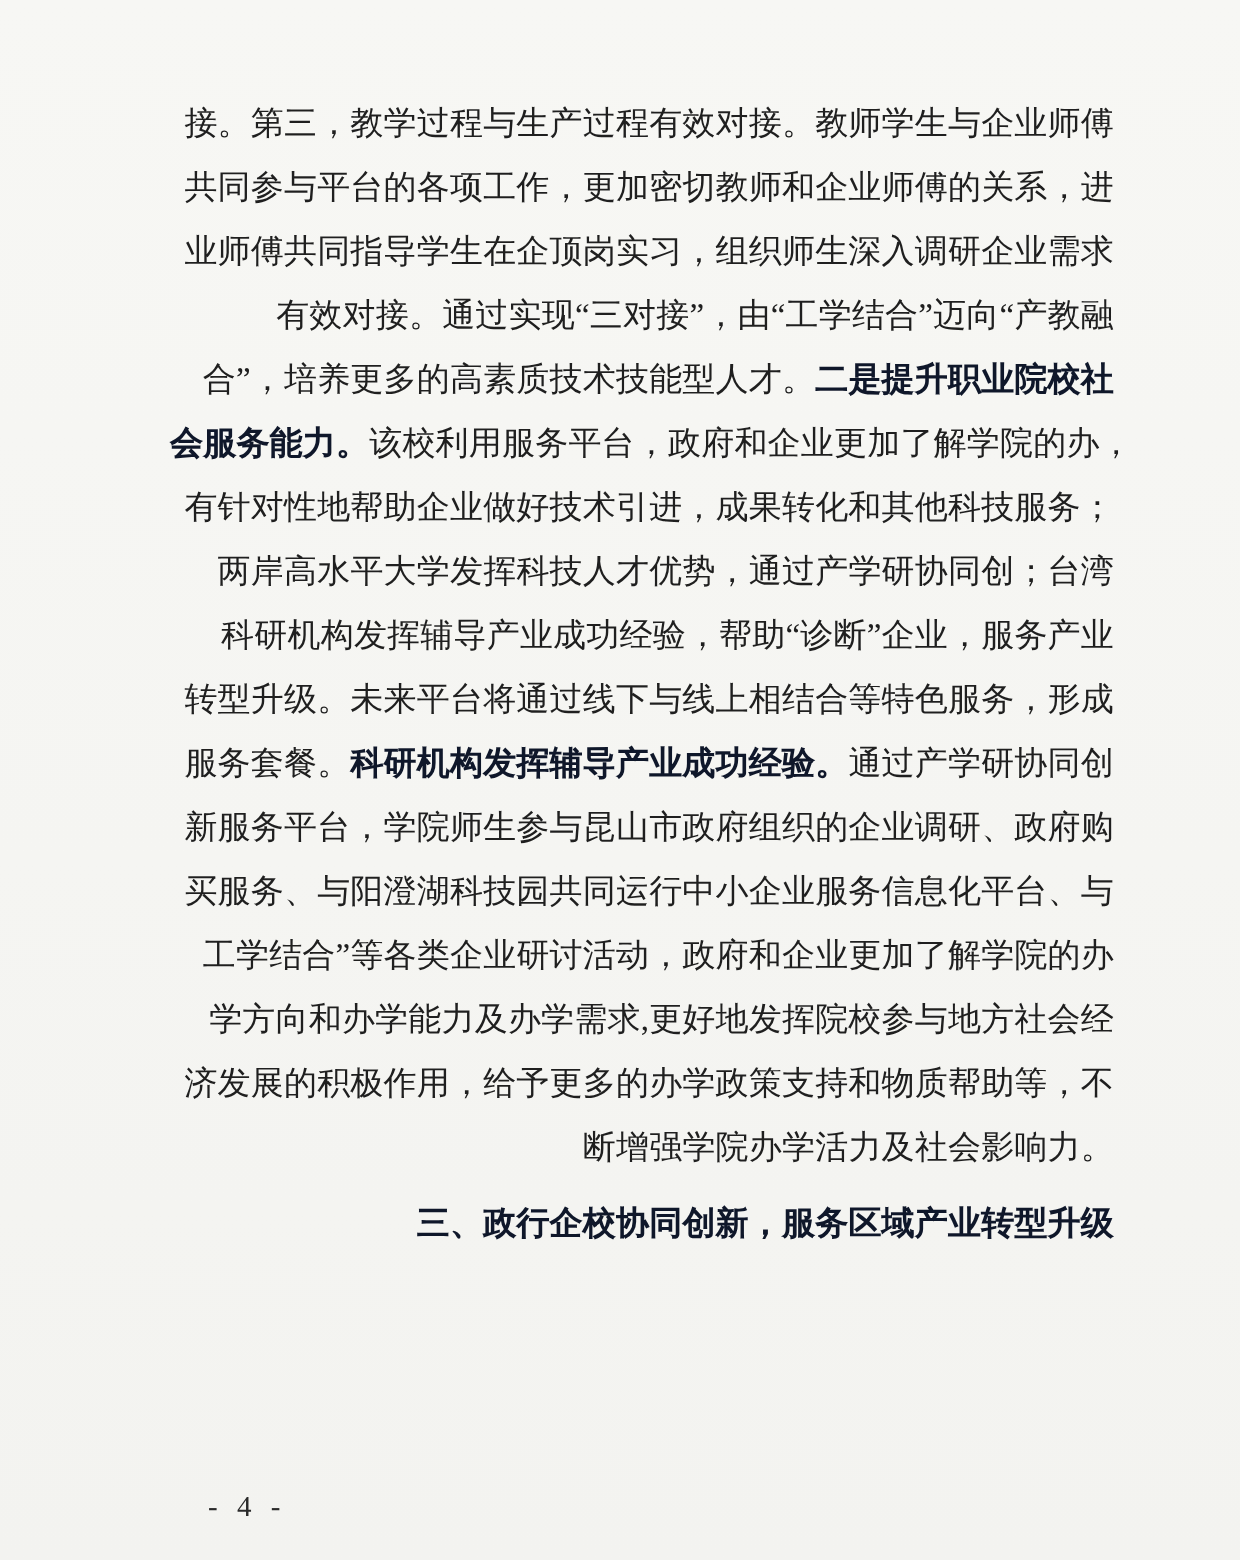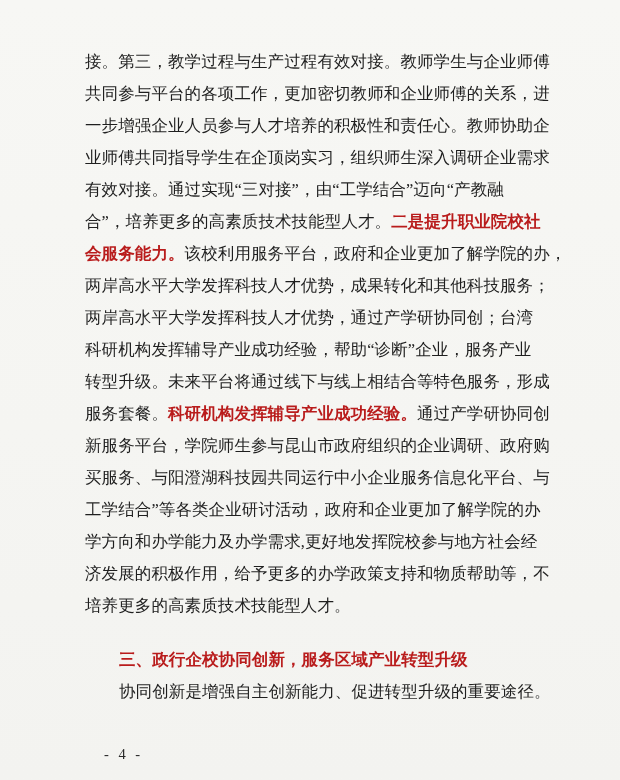--- a/index.html
+++ b/index.html
@@ -20,64 +20,63 @@
   }
   .doc-body {
     position: absolute;
     left: 85px;
     top: 46px;
     width: 472px;
     color: #1f1f1f;
     font-size: 16.5px;
     line-height: 32px;
     letter-spacing: 0.1px;
+    text-align: right;
   }
   .line {
     white-space: nowrap;
     height: 32px;
   }
   .line.indent {
     padding-left: 34px;
   }
   .line.pre-space {
-    margin-top: 22px;
+    margin-top: 6px;
   }
   .bold {
     font-weight: 700;
-    color: #b91c1c;
+    color: #0f172a;
   }
   .page-number {
     position: absolute;
     left: 104px;
     top: 746px;
     font-size: 14.5px;
     letter-spacing: 3px;
     color: #2a2a2a;
   }
 </style>
 </head>
 <body>
 
 <div class="page">
   <div class="doc-body">
       <div class="line"><span>接。第三，教学过程与生产过程有效对接。教师学生与企业师傅</span></div>
       <div class="line"><span>共同参与平台的各项工作，更加密切教师和企业师傅的关系，进</span></div>
-      <div class="line"><span>一步增强企业人员参与人才培养的积极性和责任心。教师协助企</span></div>
       <div class="line"><span>业师傅共同指导学生在企顶岗实习，组织师生深入调研企业需求</span></div>
       <div class="line"><span>有效对接。通过实现“三对接”，由“工学结合”迈向“产教融</span></div>
       <div class="line"><span>合”，培养更多的高素质技术技能型人才。</span><span class="bold">二是提升职业院校社</span></div>
       <div class="line"><span class="bold">会服务能力。</span><span>该校利用服务平台，政府和企业更加了解学院的办，</span></div>
-      <div class="line"><span>两岸高水平大学发挥科技人才优势，成果转化和其他科技服务；</span></div>
+      <div class="line"><span>有针对性地帮助企业做好技术引进，成果转化和其他科技服务；</span></div>
       <div class="line"><span>两岸高水平大学发挥科技人才优势，通过产学研协同创；台湾</span></div>
       <div class="line"><span>科研机构发挥辅导产业成功经验，帮助“诊断”企业，服务产业</span></div>
       <div class="line"><span>转型升级。未来平台将通过线下与线上相结合等特色服务，形成</span></div>
       <div class="line"><span>服务套餐。</span><span class="bold">科研机构发挥辅导产业成功经验。</span><span>通过产学研协同创</span></div>
       <div class="line"><span>新服务平台，学院师生参与昆山市政府组织的企业调研、政府购</span></div>
       <div class="line"><span>买服务、与阳澄湖科技园共同运行中小企业服务信息化平台、与</span></div>
       <div class="line"><span>工学结合”等各类企业研讨活动，政府和企业更加了解学院的办</span></div>
       <div class="line"><span>学方向和办学能力及办学需求,更好地发挥院校参与地方社会经</span></div>
       <div class="line"><span>济发展的积极作用，给予更多的办学政策支持和物质帮助等，不</span></div>
-      <div class="line"><span>培养更多的高素质技术技能型人才。</span></div>
+      <div class="line"><span>断增强学院办学活力及社会影响力。</span></div>
       <div class="line indent pre-space"><span class="bold">三、政行企校协同创新，服务区域产业转型升级</span></div>
-      <div class="line indent"><span>协同创新是增强自主创新能力、促进转型升级的重要途径。</span></div>
     </div>
   <div class="page-number">- 4 -</div>
 </div>
 
 </body></html>

